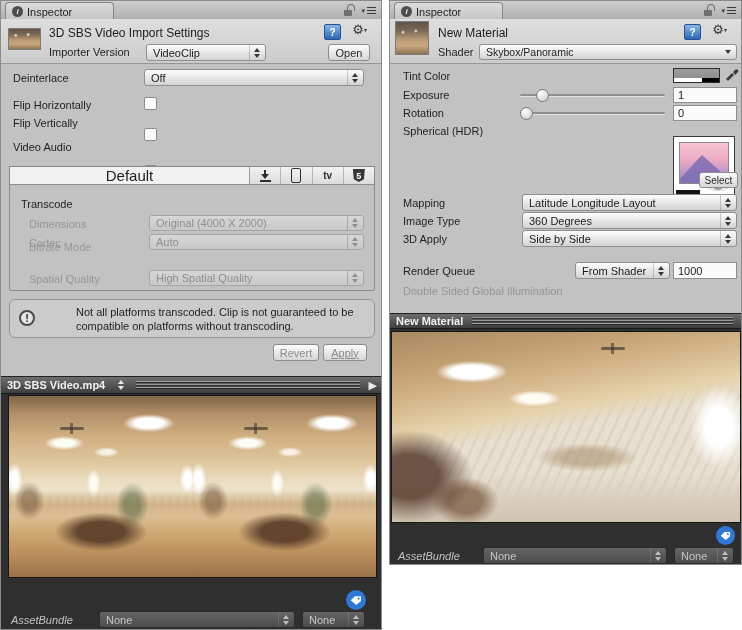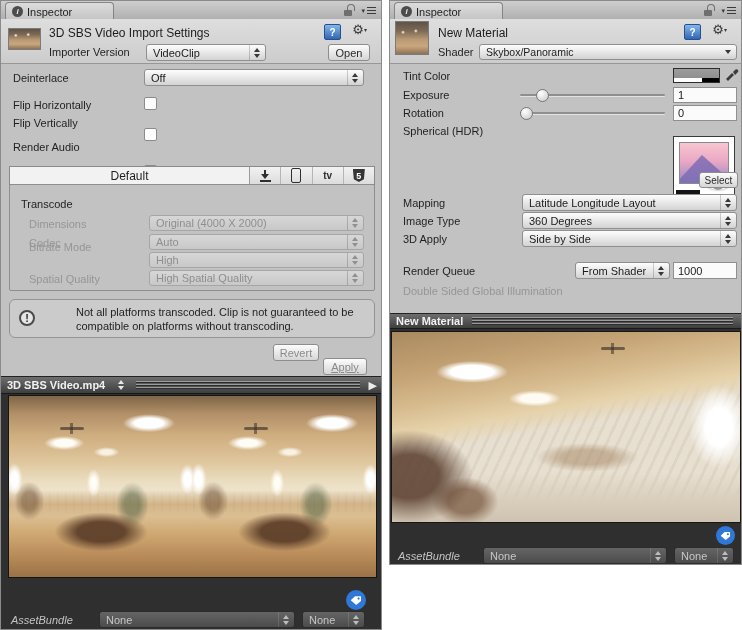--- a/index.html
+++ b/index.html
@@ -62,21 +62,21 @@
   .chk.dis{background:#d6d6d6;border-color:#a8a8a8;}
 
   
   .btn{border:1px solid #8d8d8d;border-radius:3px;background:linear-gradient(#fcfcfc,#d6d6d6);
        font-size:11px;color:#2a2a2a;display:flex;align-items:center;justify-content:center;}
   .btn.dim{color:#8a8a8a;}
 
   
   .platbar{border:1px solid #8a8a8a;display:flex;background:linear-gradient(#f2f2f2,#dcdcdc);}
   .plat-default{flex:0 0 239px;background:#f2f2f2;border-right:1px solid #9c9c9c;display:flex;align-items:center;justify-content:center;
-                font-size:12px;color:#1e1e1e;}
+                font-size:15px;color:#1e1e1e;}
   .plat-cell{flex:1;display:flex;align-items:center;justify-content:center;border-right:1px solid #b5b5b5;}
   .plat-cell:last-child{border-right:none;}
   .dl-ic{width:11px;height:12px;position:relative;}
   .dl-ic .shaft{position:absolute;left:4.5px;top:0;width:2px;height:6px;background:#2e2e2e;}
   .dl-ic .head{position:absolute;left:1.5px;top:4px;width:0;height:0;border-left:4px solid transparent;border-right:4px solid transparent;border-top:5px solid #2e2e2e;}
   .dl-ic .base{position:absolute;left:0;bottom:0;width:11px;height:2px;background:#2e2e2e;}
   .phone-ic{width:8px;height:13px;border:1.5px solid #2e2e2e;border-radius:2px;}
   .tv-ic{font-size:10px;font-weight:bold;color:#2e2e2e;letter-spacing:0;}
   .webgl-ic{width:12px;height:13px;background:#353535;color:#fff;font-size:9px;font-weight:bold;
             display:flex;align-items:center;justify-content:center;clip-path:polygon(0 0,100% 0,92% 78%,50% 100%,8% 78%);}
@@ -208,21 +208,21 @@
         <i class="td"></i>
       </span>
   </div>
 
   <div class="lbl abs" style="left:12px;top:98px;">Flip Horizontally</div>
   <div class="chk abs" style="left:143px;top:96px;"></div>
 
   <div class="lbl abs" style="left:12px;top:116px;">Flip Vertically</div>
   <div class="chk abs" style="left:143px;top:114px;"></div>
 
-  <div class="lbl abs" style="left:12px;top:140px;">Render Audio</div>
+  <div class="lbl abs" style="left:12px;top:140px;">Video Audio</div>
   <div class="chk on abs" style="left:143px;top:138px;"></div>
 
   <div class="platbar abs" style="left:8px;top:165px;width:366px;height:19px;">
     <div class="plat-default">Default</div>
     <div class="plat-cell">
       <span class="dl-ic">
           <span class="shaft"></span>
           <span class="head"></span>
           <span class="base"></span>
         </span>
@@ -254,44 +254,37 @@
   <div class="lbl dis abs" style="left:28px;top:236px;">Codec</div>
   <div class="ddl dis2 abs" style="left:148px;top:233px;width:215px;height:16px;">
     <span class="txt">Auto</span>
     <span class="ud">
         <i class="tu"></i>
         <i class="td"></i>
       </span>
   </div>
 
   <div class="lbl dis abs" style="left:28px;top:240px;">Bitrate Mode</div>
-  <div class="ddl dis2 abs" style="left:148px;top:251px;width:215px;height:16px;">
-    <span class="txt">High</span>
-    <span class="ud">
-        <i class="tu"></i>
-        <i class="td"></i>
-      </span>
-  </div>
 
   <div class="lbl dis abs" style="left:28px;top:272px;">Spatial Quality</div>
   <div class="ddl dis2 abs" style="left:148px;top:269px;width:215px;height:16px;">
     <span class="txt">High Spatial Quality</span>
     <span class="ud">
         <i class="tu"></i>
         <i class="td"></i>
       </span>
   </div>
 
   <div class="warnbox abs" style="left:8px;top:298px;width:366px;height:39px;">
     <div class="warn-ic abs" style="left:9px;top:10px;">!</div>
     <div class="warn-txt abs" style="left:38px;top:5px;width:318px;margin-left:28px;">Not all platforms transcoded. Clip is not guaranteed to be compatible on platforms without transcoding.</div>
   </div>
 
   <div class="btn dim abs" style="left:272px;top:343px;width:46px;height:17px;">Revert</div>
-  <div class="btn dim abs" style="left:322px;top:357px;width:44px;height:17px;text-decoration:underline;">Apply</div>
+  <div class="btn dim abs" style="left:322px;top:343px;width:44px;height:17px;text-decoration:underline;">Apply</div>
 
   <div class="pvhdr abs" style="left:0;top:375px;width:382px;height:18px;">
     <span class="ttl">3D SBS Video.mp4</span>
     <span class="ud single pv-ud">
         <i class="tu"></i>
         <i class="td"></i>
       </span>
     <span class="grip"></span>
     <span class="play-ic">▶</span>
   </div>

